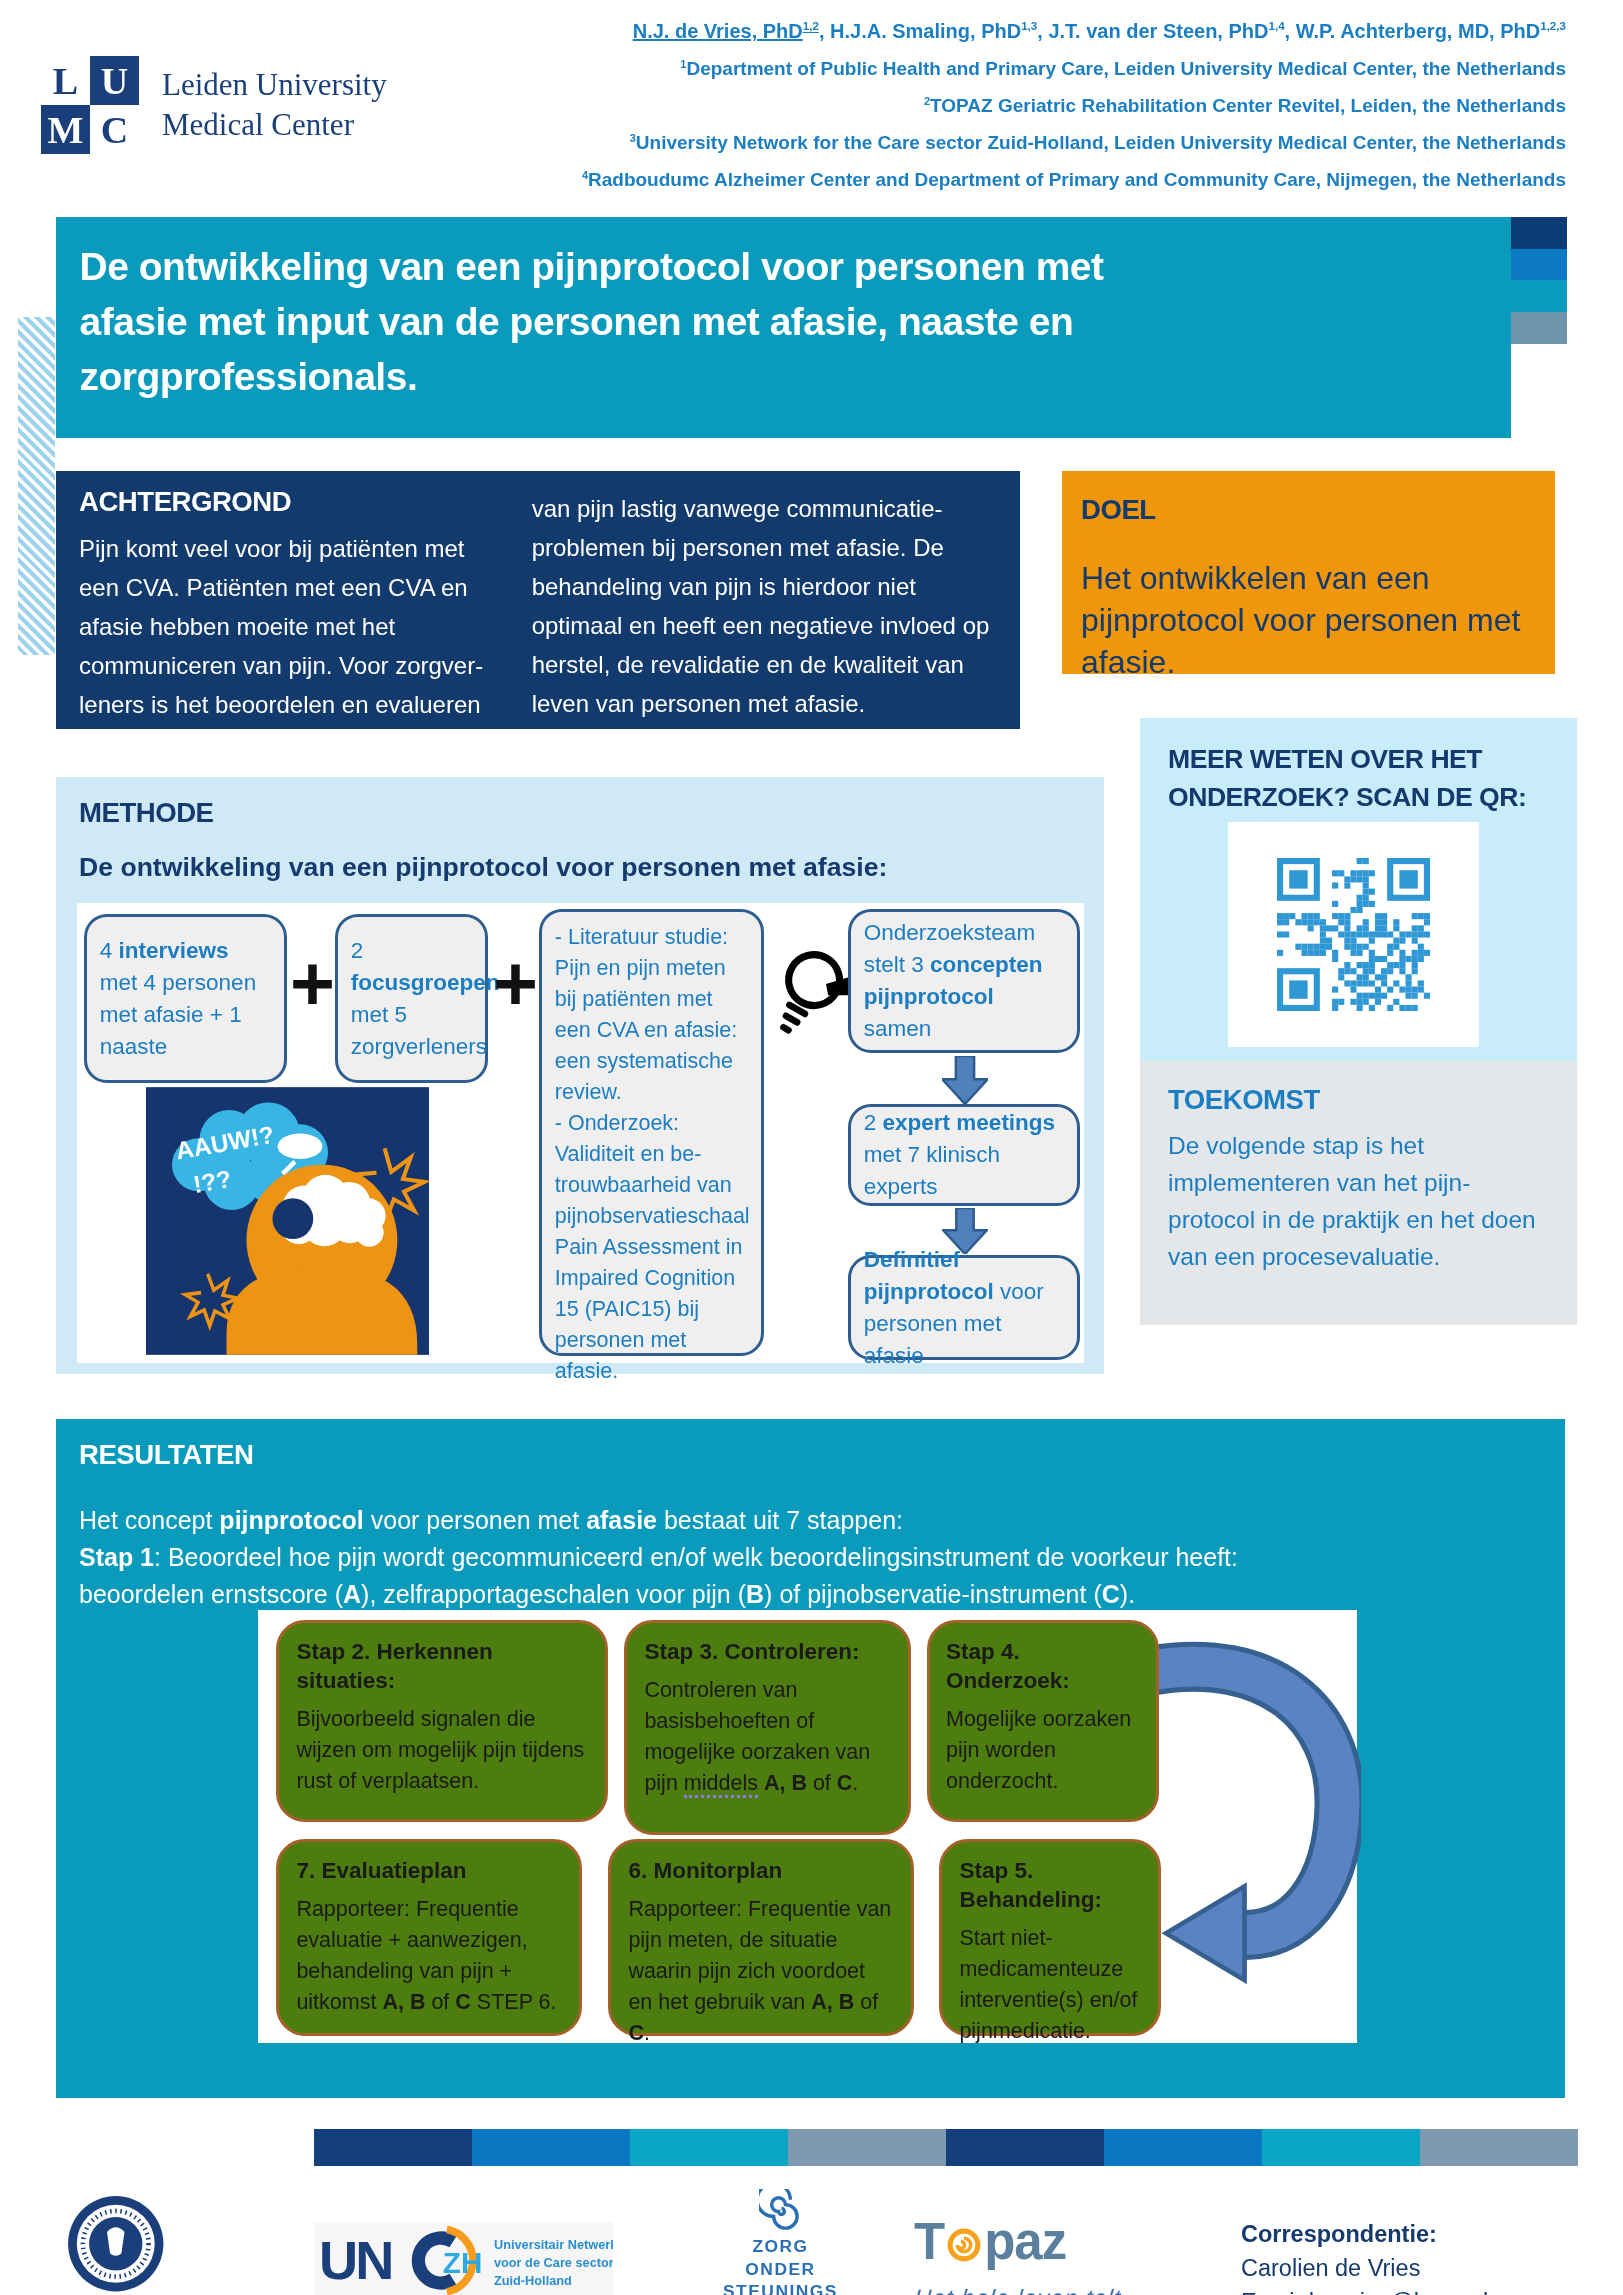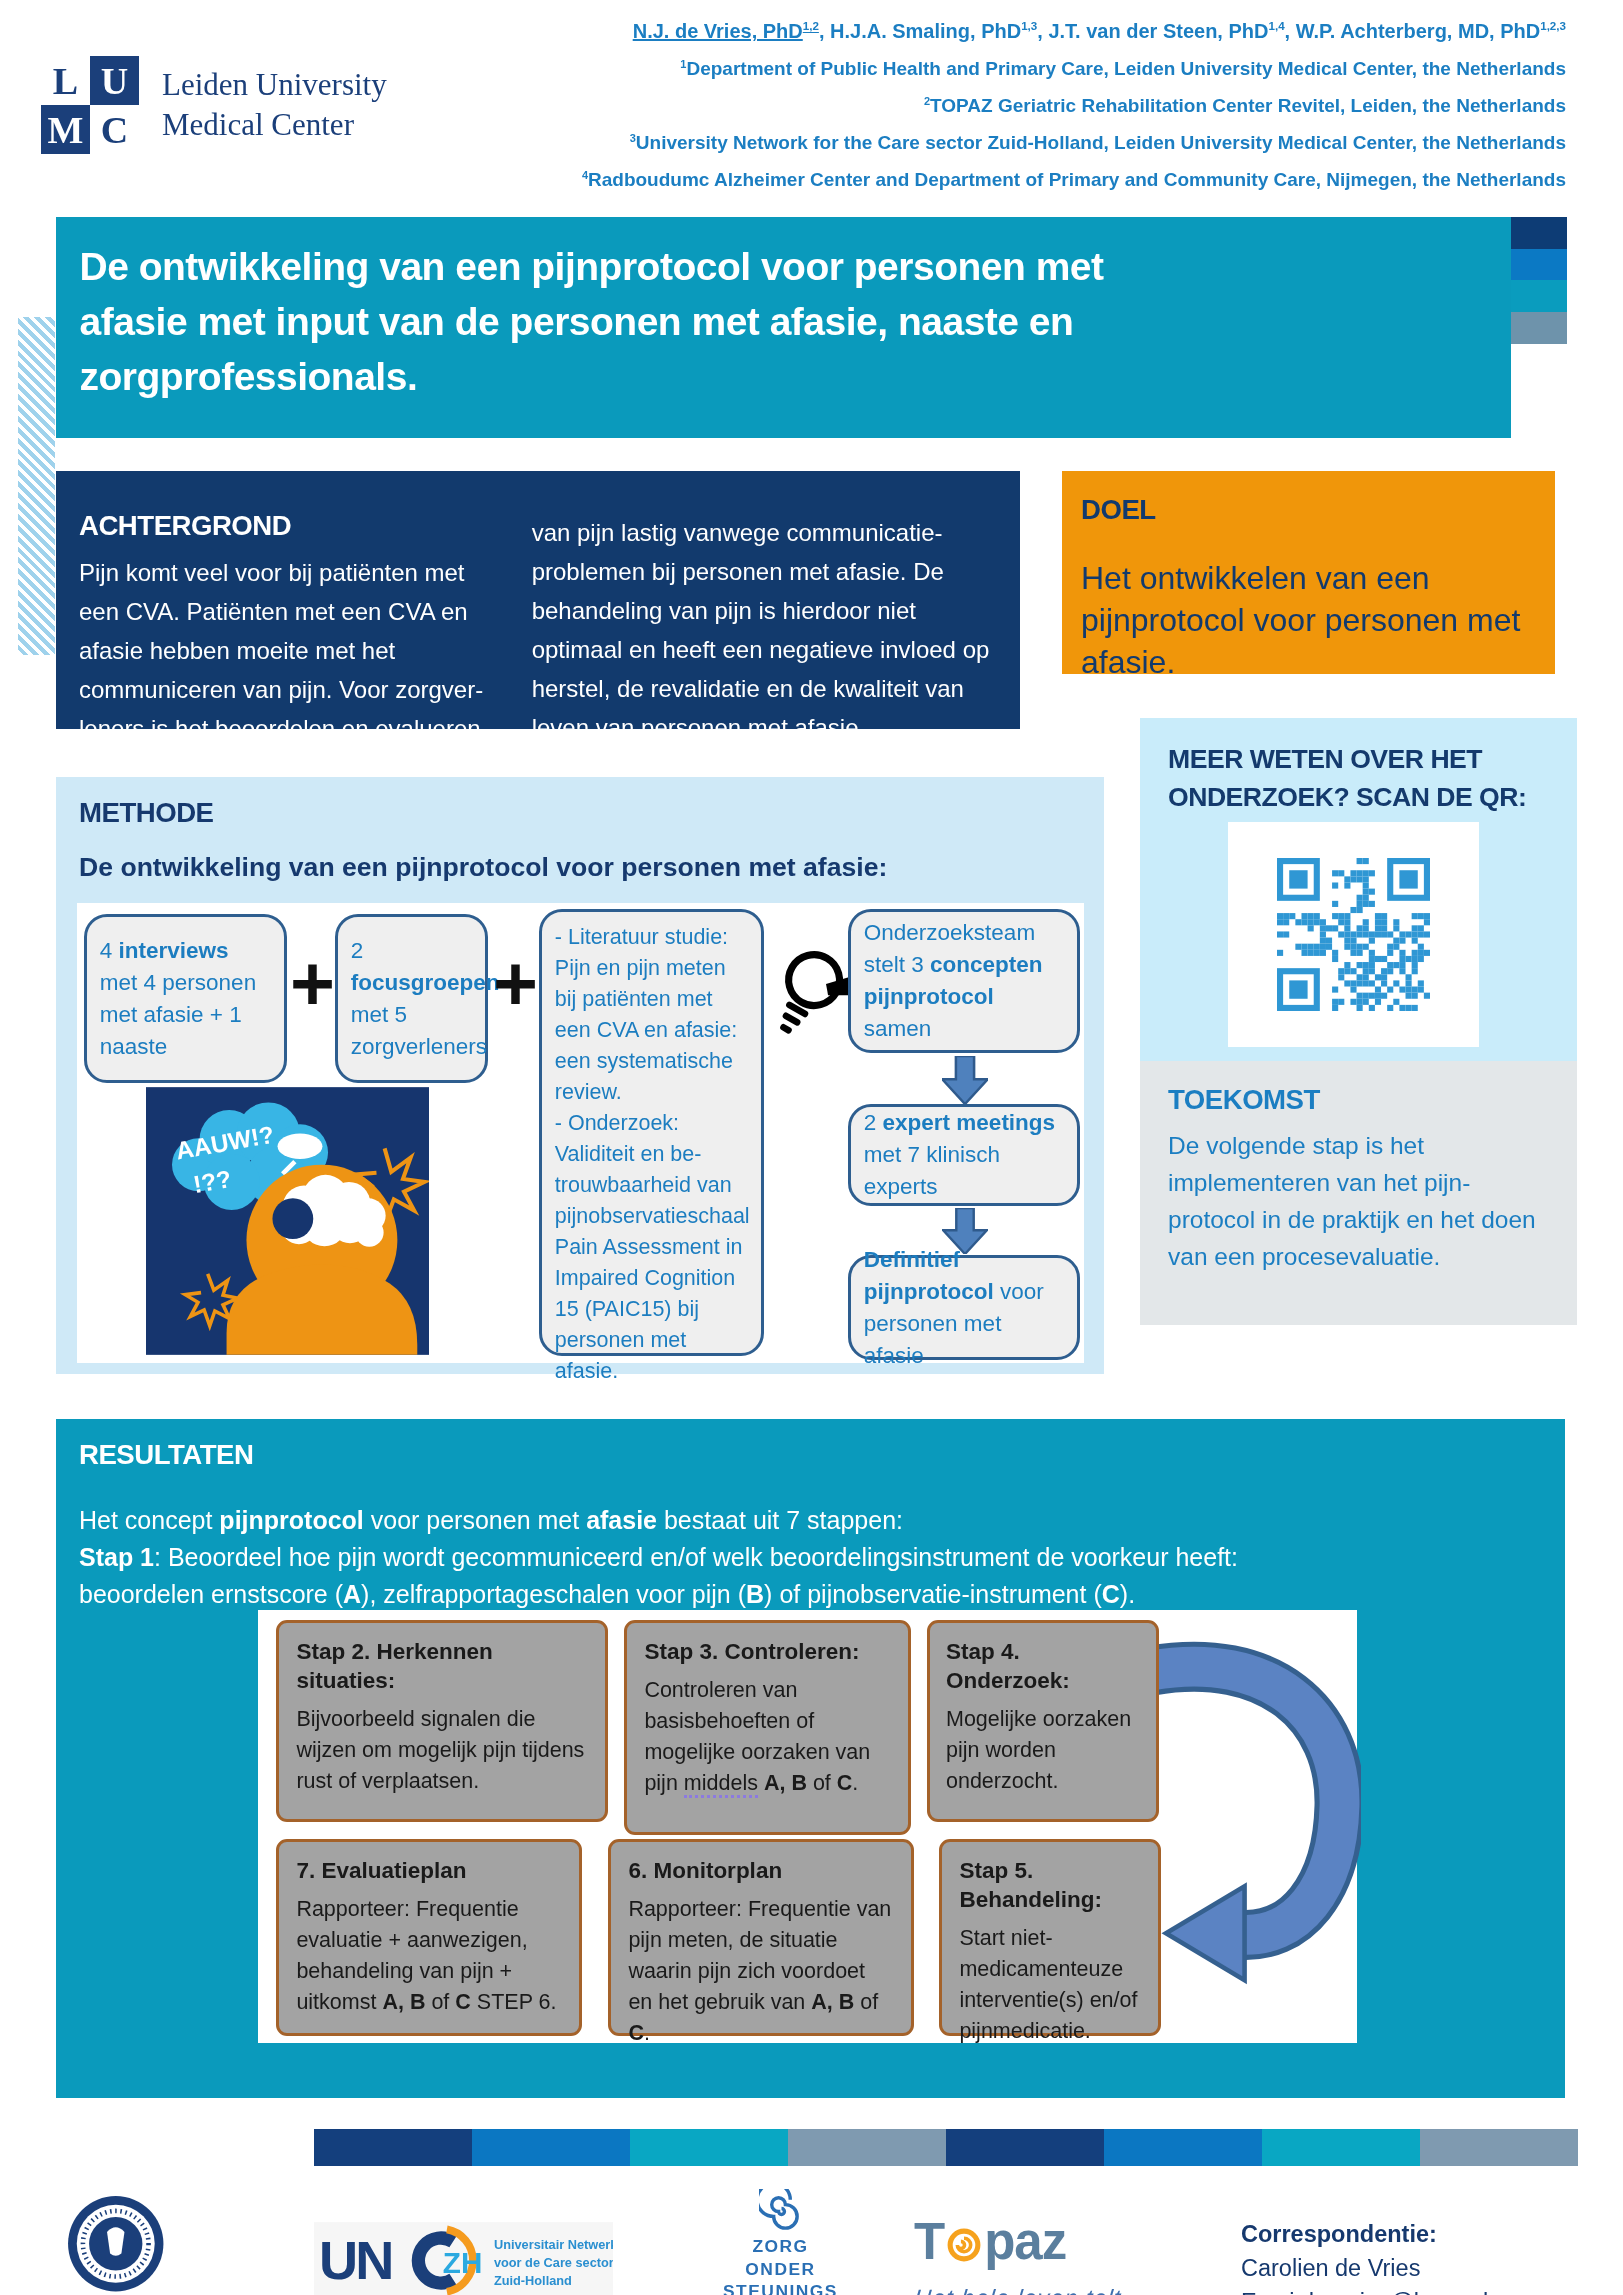--- a/index.html
+++ b/index.html
@@ -21,36 +21,36 @@
   .authors .lead{font-size:20px;}
 
   
   .title-band{background:#0a9abc;color:#ffffff;font-weight:700;font-size:39px;line-height:55px;padding:21.5px 0 0 23.5px;letter-spacing:-0.5px;}
   .sq{position:absolute;left:1511px;width:56px;height:32px;}
   .hatch{background:repeating-linear-gradient(45deg,#ffffff 0 3.6px,#9fd2ec 3.6px 7.7px);}
 
   
   .sec-h{font-weight:700;font-size:27.6px;letter-spacing:-0.5px;}
   .achtergrond{background:#123a6d;color:#ffffff;}
-  .achtergrond .cols{display:flex;gap:40px;padding:0 23px;margin-top:24px;}
+  .achtergrond .cols{display:flex;gap:40px;padding:0 23px;}
   .achtergrond p{font-size:24px;line-height:39px;margin:0;}
   .doel{background:#f0960a;color:#123a6d;}
   .doel p{font-size:32px;line-height:42px;margin:31px 0 0 0;}
   .methode{background:#cfe9f7;color:#16396e;}
   .methode .sub{font-weight:700;font-size:26.6px;margin-top:23px;}
   .gbox{background:#efefef;border:3.6px solid #2e5e8f;border-radius:23px;color:#1c7dc0;font-size:22.5px;line-height:32px;padding:10.2px 12.8px;box-sizing:border-box;display:flex;align-items:center;}
   .gbox.tall{align-items:flex-start;font-size:21.5px;line-height:31px;white-space:pre-line;}
   .plus{font-size:77px;font-weight:700;color:#111111;line-height:77px;}
   .qrbox{background:#c9ecfa;color:#143a6d;}
   .qrbox .sec-h{font-size:26.6px;line-height:38px;}
   .toekomst{background:#e3e7e9;color:#1b7ec2;}
   .toekomst p{font-size:24.5px;line-height:37px;margin:11.2px 0 0 0;}
   .resultaten{background:#0a9abc;color:#ffffff;}
   .resultaten .intro{font-size:25px;line-height:37px;margin-top:31px;}
-  .peach{background:#a3a3a3;border:3.6px solid #a4622a;border-radius:11px;color:#1a1a1a;padding:14.3px 17.4px;box-sizing:border-box;}
+  .peach{background:#4d7c0f;border:3.6px solid #a4622a;border-radius:29px;color:#1a1a1a;padding:14.3px 17.4px;box-sizing:border-box;}
   .peach .ptitle{font-weight:700;font-size:22.5px;line-height:29px;}
   .peach .pbody{font-size:21.5px;line-height:31px;margin-top:9.2px;}
 
   
   .bar{display:flex;}
   .bar div{height:37px;width:158px;}
   .corr{color:#16396e;font-size:23.5px;line-height:34px;}
   .corr .ct{font-weight:700;}
   .zorg{color:#2a6fb4;font-weight:700;font-size:17.4px;line-height:22.5px;letter-spacing:1.5px;text-align:center;}
   .topaz-name{color:#5b7f9e;font-weight:700;font-size:51px;letter-spacing:-1px;display:flex;align-items:center;}

